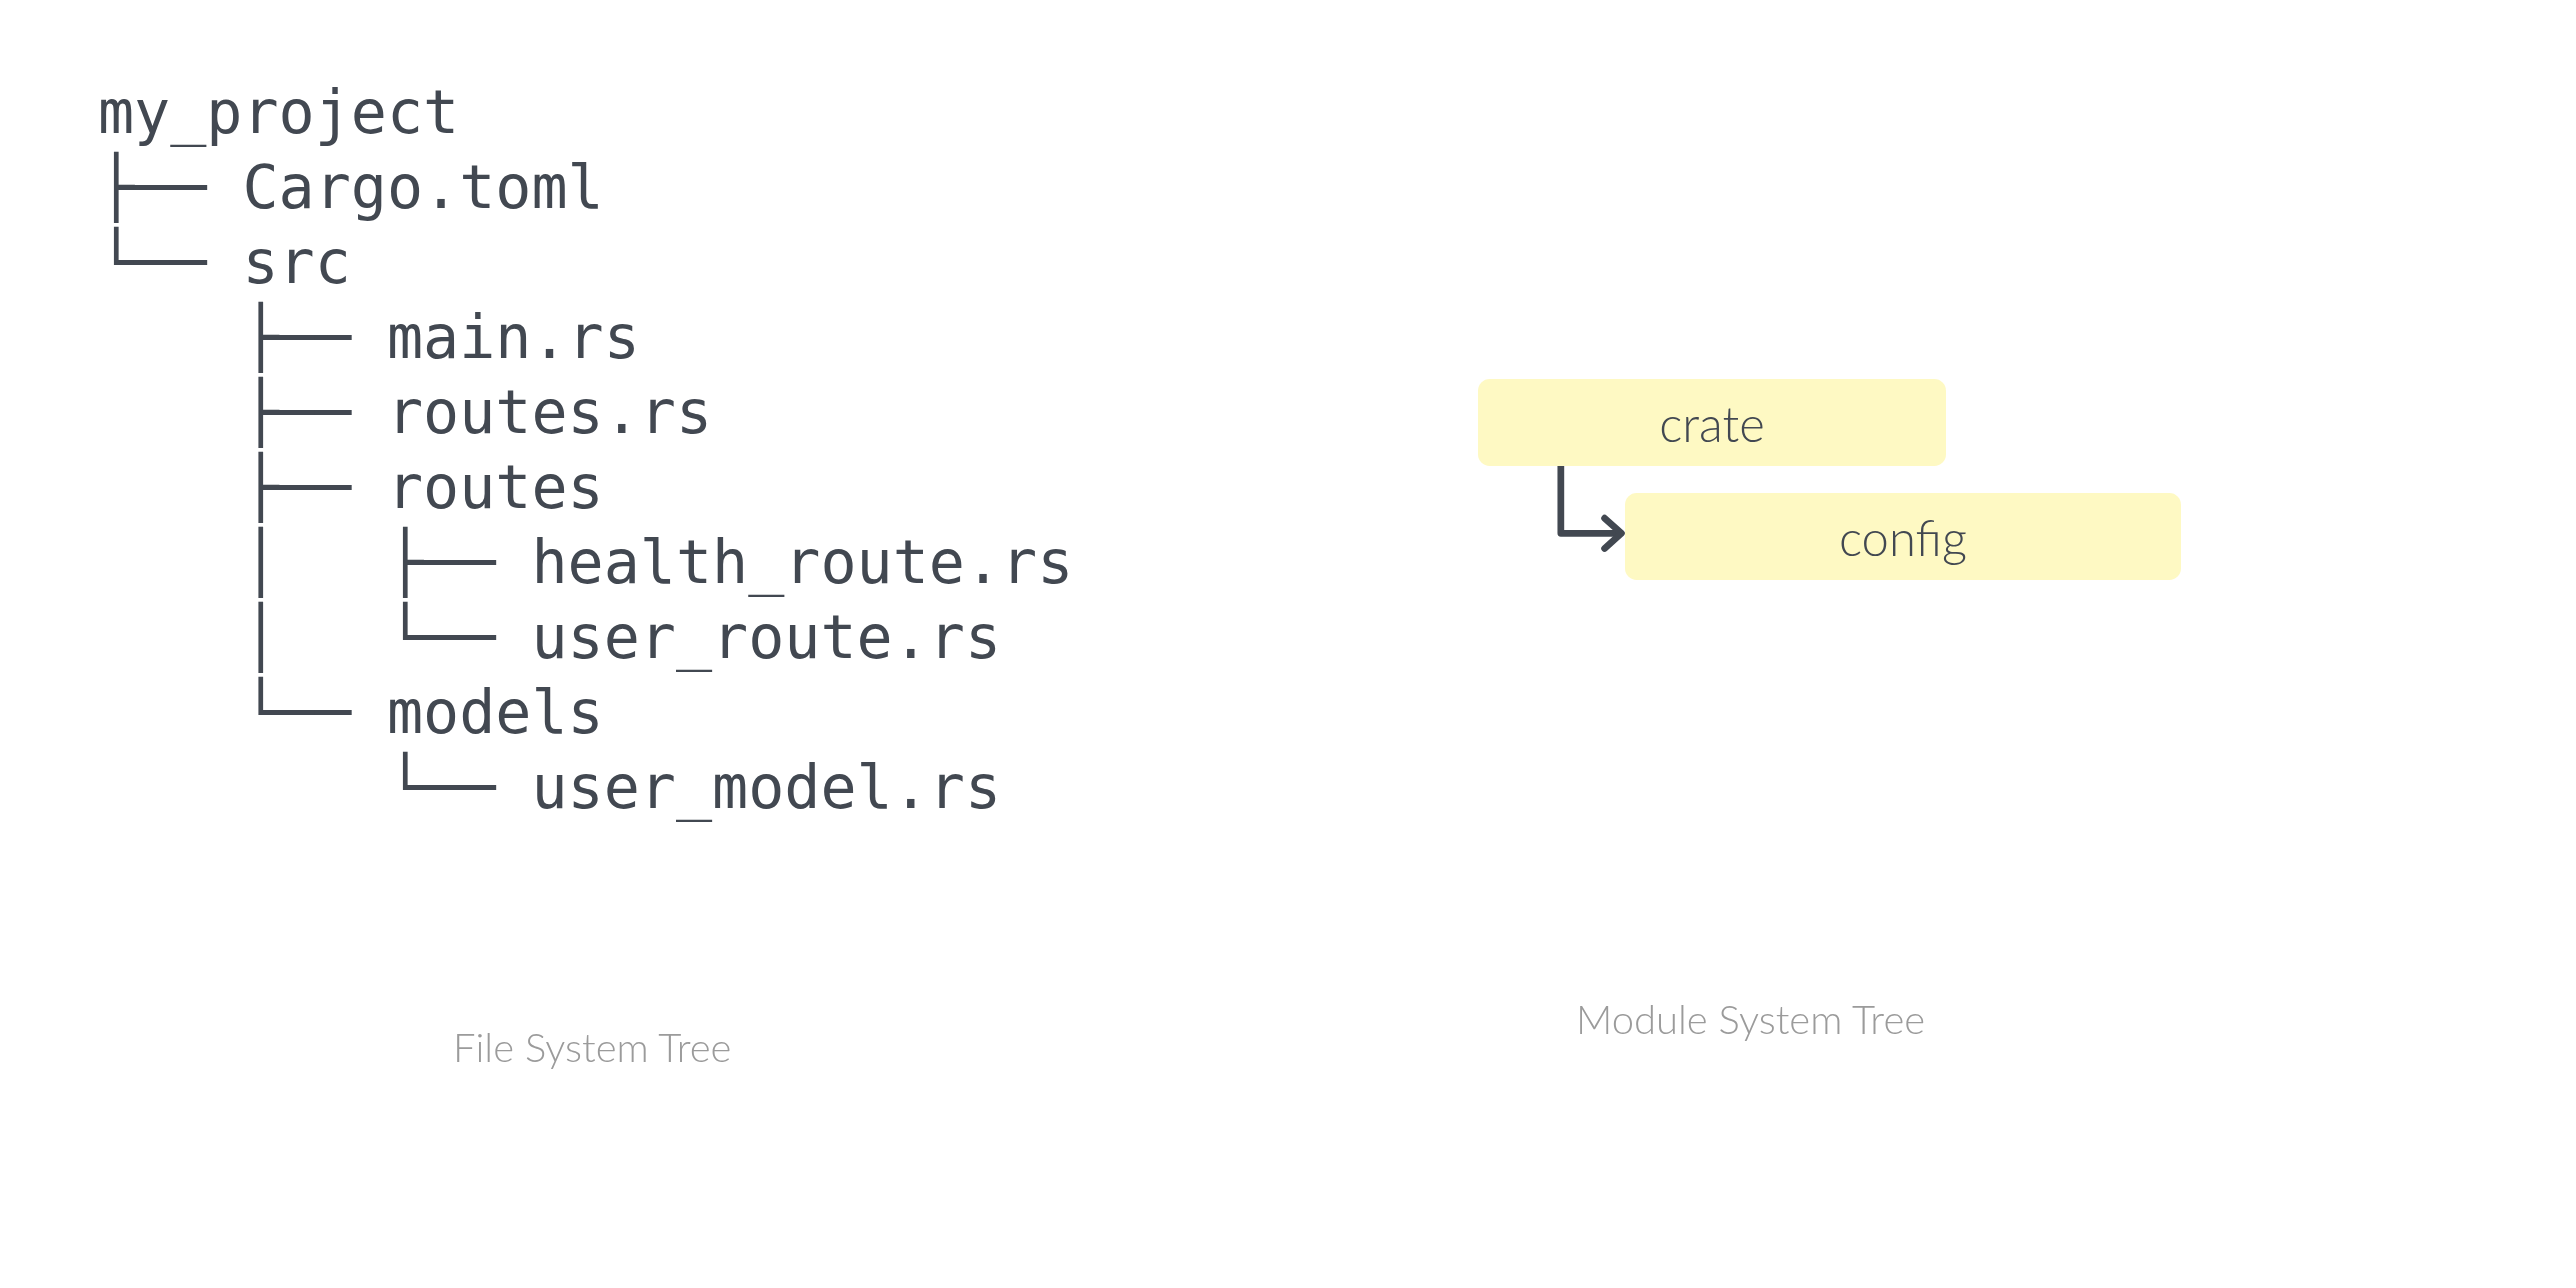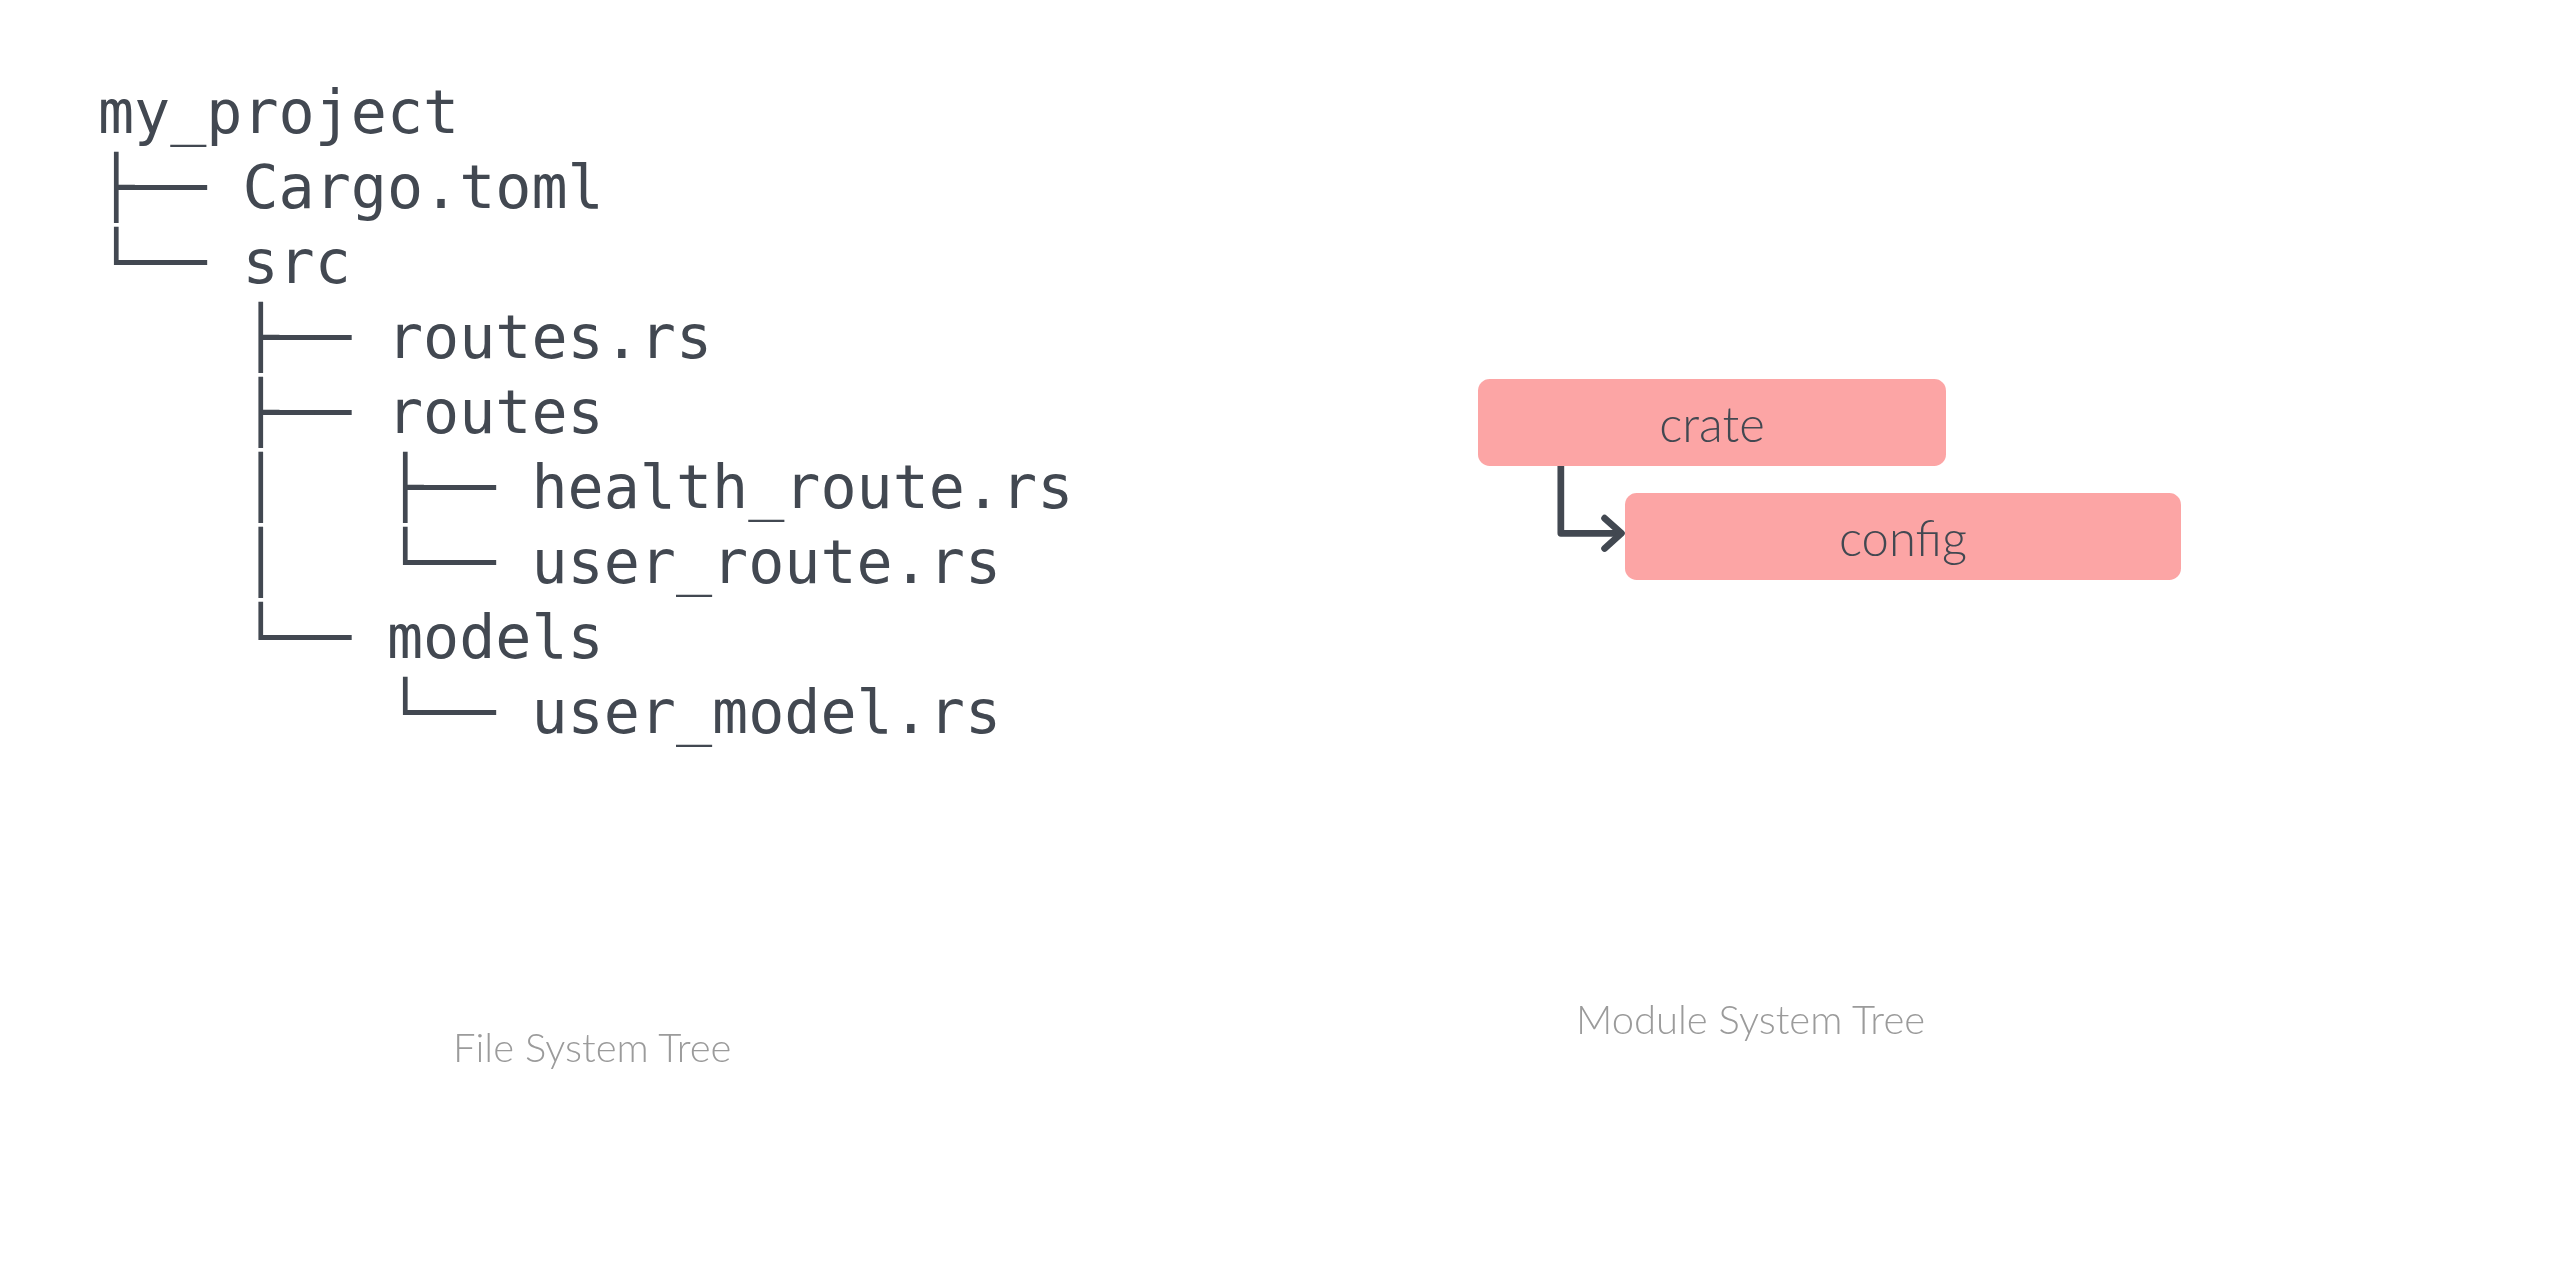--- a/index.html
+++ b/index.html
@@ -37,21 +37,21 @@
     font-size: 40px;
     color: #9b9b9b;
     font-weight: 300;
   }
 
   
   .mod-box {
     position: absolute;
     height: 87px;
     border-radius: 11.7px;
-    background: #fca5a5;
+    background: #fef9c3;
     color: #424851;
     font-size: 49px;
     font-weight: 300;
     display: flex;
     align-items: center;
     justify-content: center;
   }
 
   .arrow {
     position: absolute;
@@ -61,20 +61,21 @@
 </style>
 </head>
 <body>
 
 <div class="canvas">
 
   <div class="tree">
     <div class="tree-line">my_project</div>
     <div class="tree-line">├── Cargo.toml</div>
     <div class="tree-line">└── src</div>
+    <div class="tree-line">    ├── main.rs</div>
     <div class="tree-line">    ├── routes.rs</div>
     <div class="tree-line">    ├── routes</div>
     <div class="tree-line">    │   ├── health_route.rs</div>
     <div class="tree-line">    │   └── user_route.rs</div>
     <div class="tree-line">    └── models</div>
     <div class="tree-line">        └── user_model.rs</div>
   </div>
 
   <div class="caption" style="left:453px; top:995px;margin-top:28px;">File System Tree</div>
 

